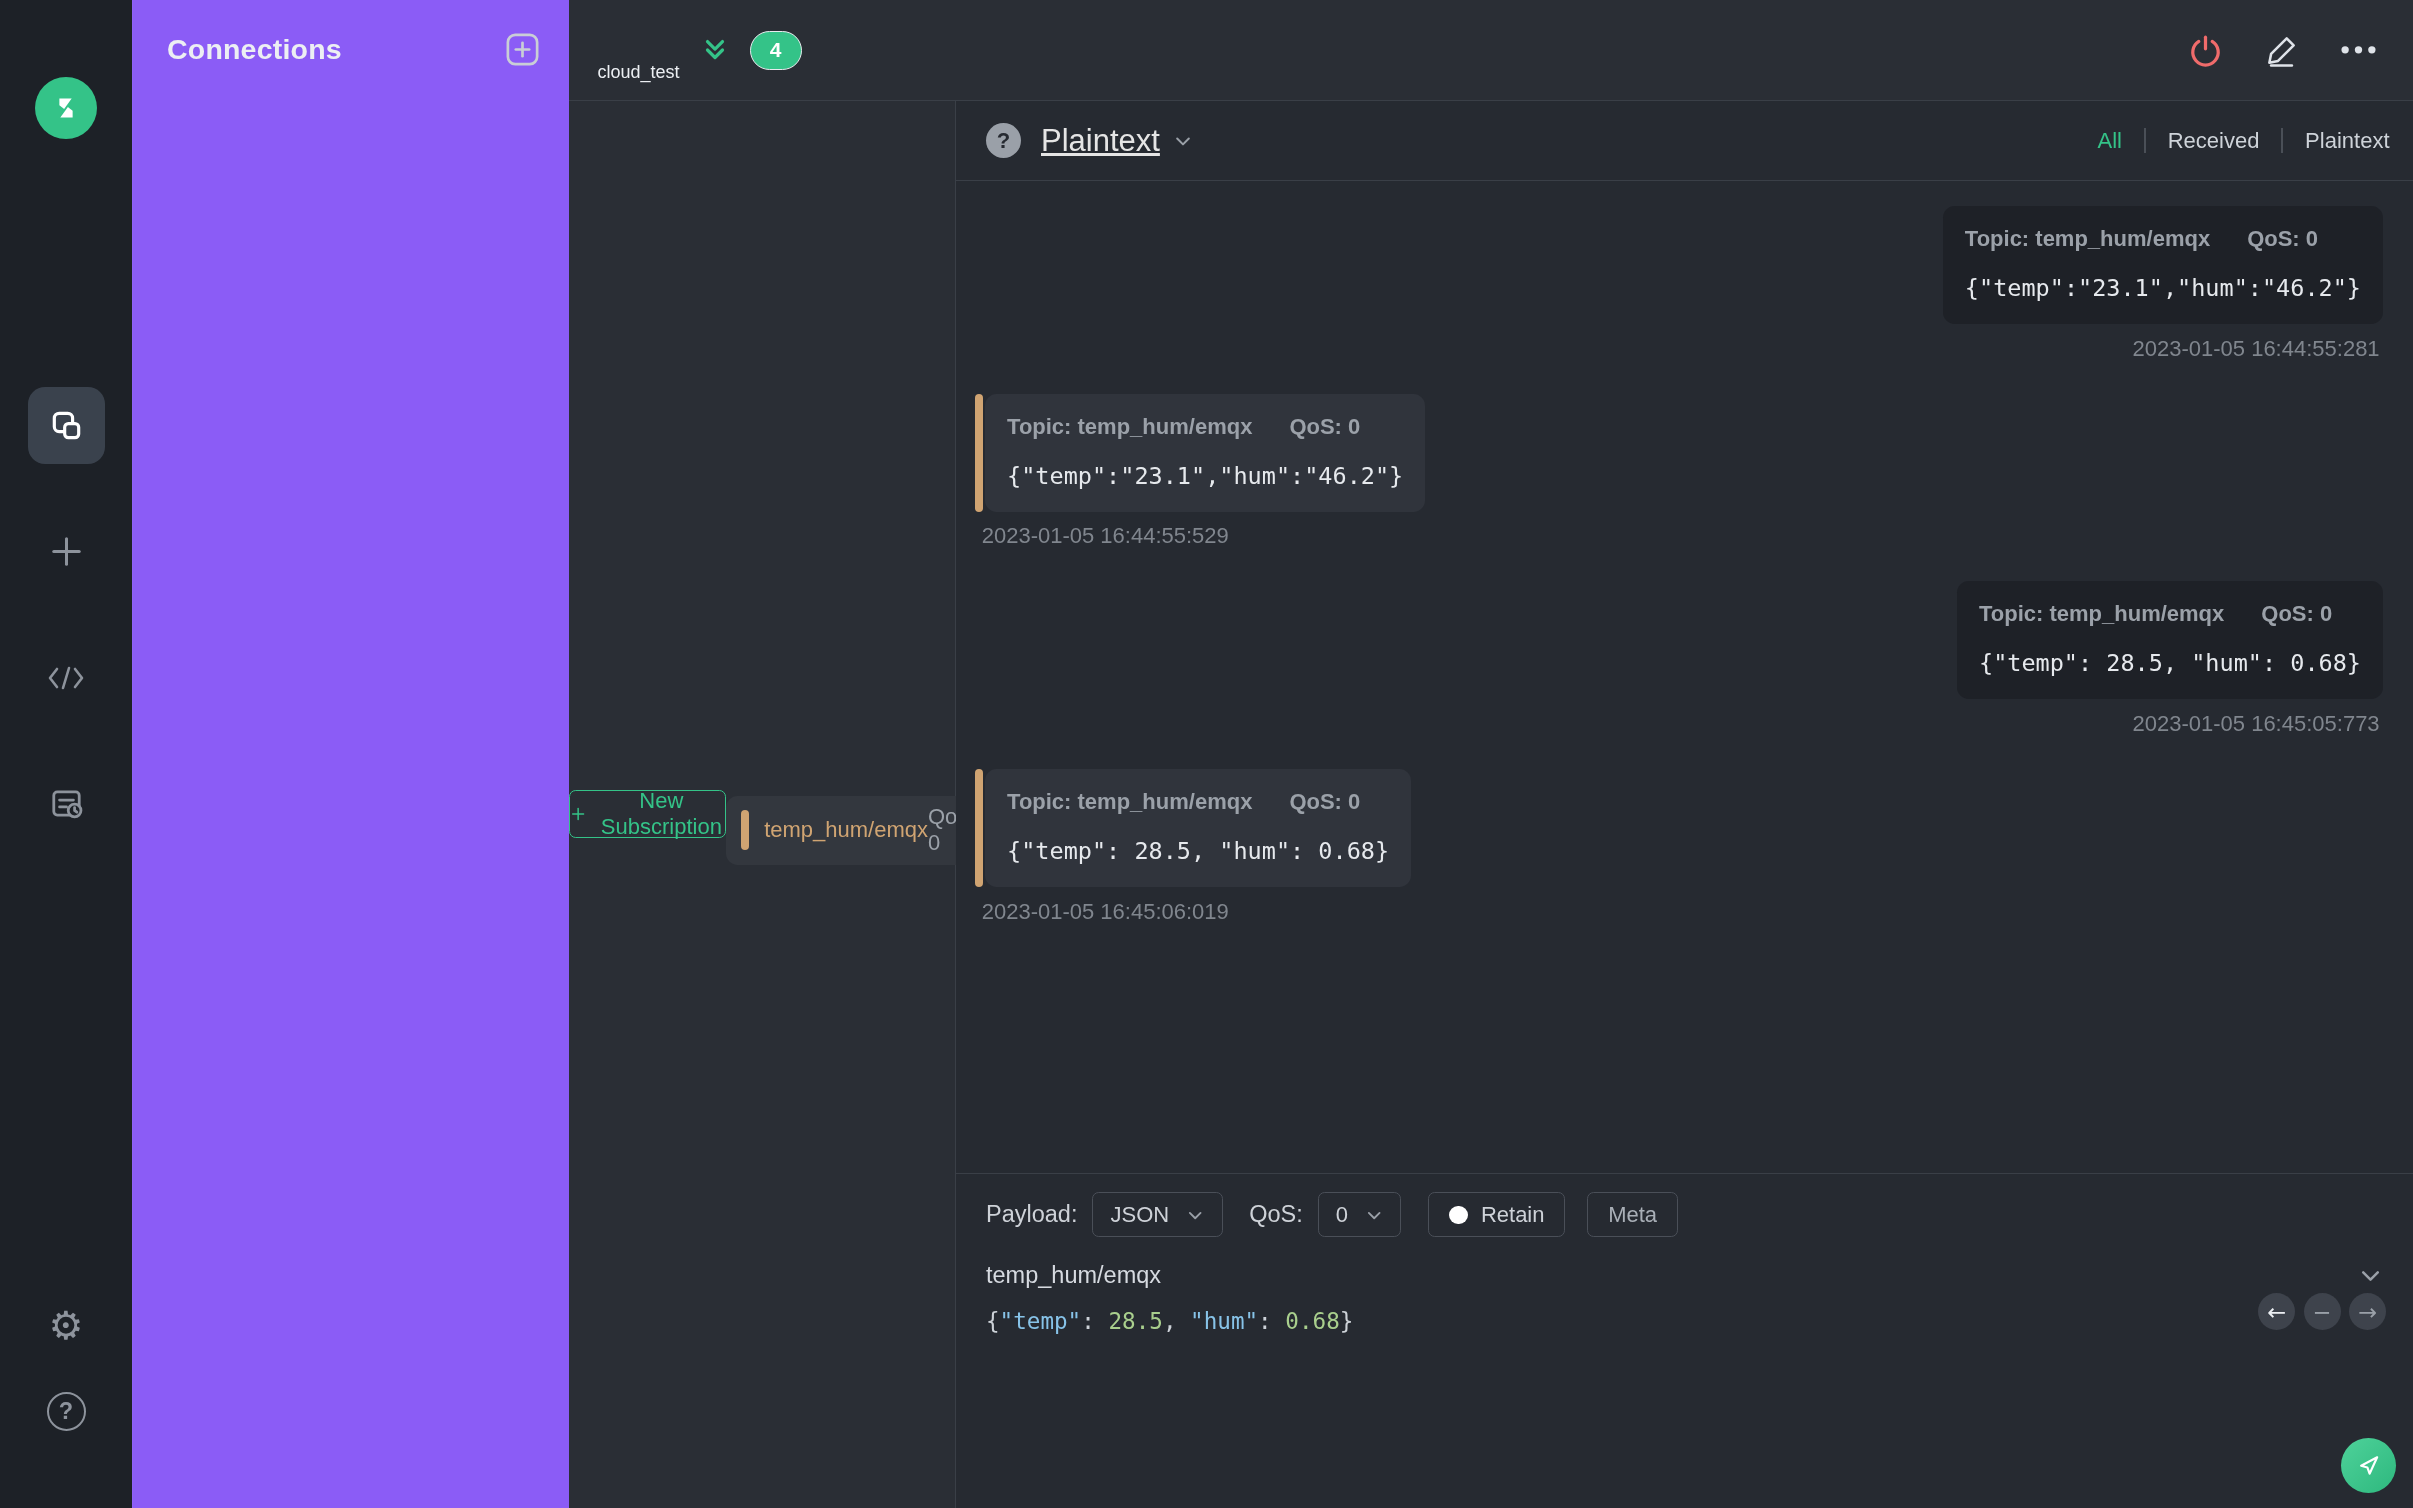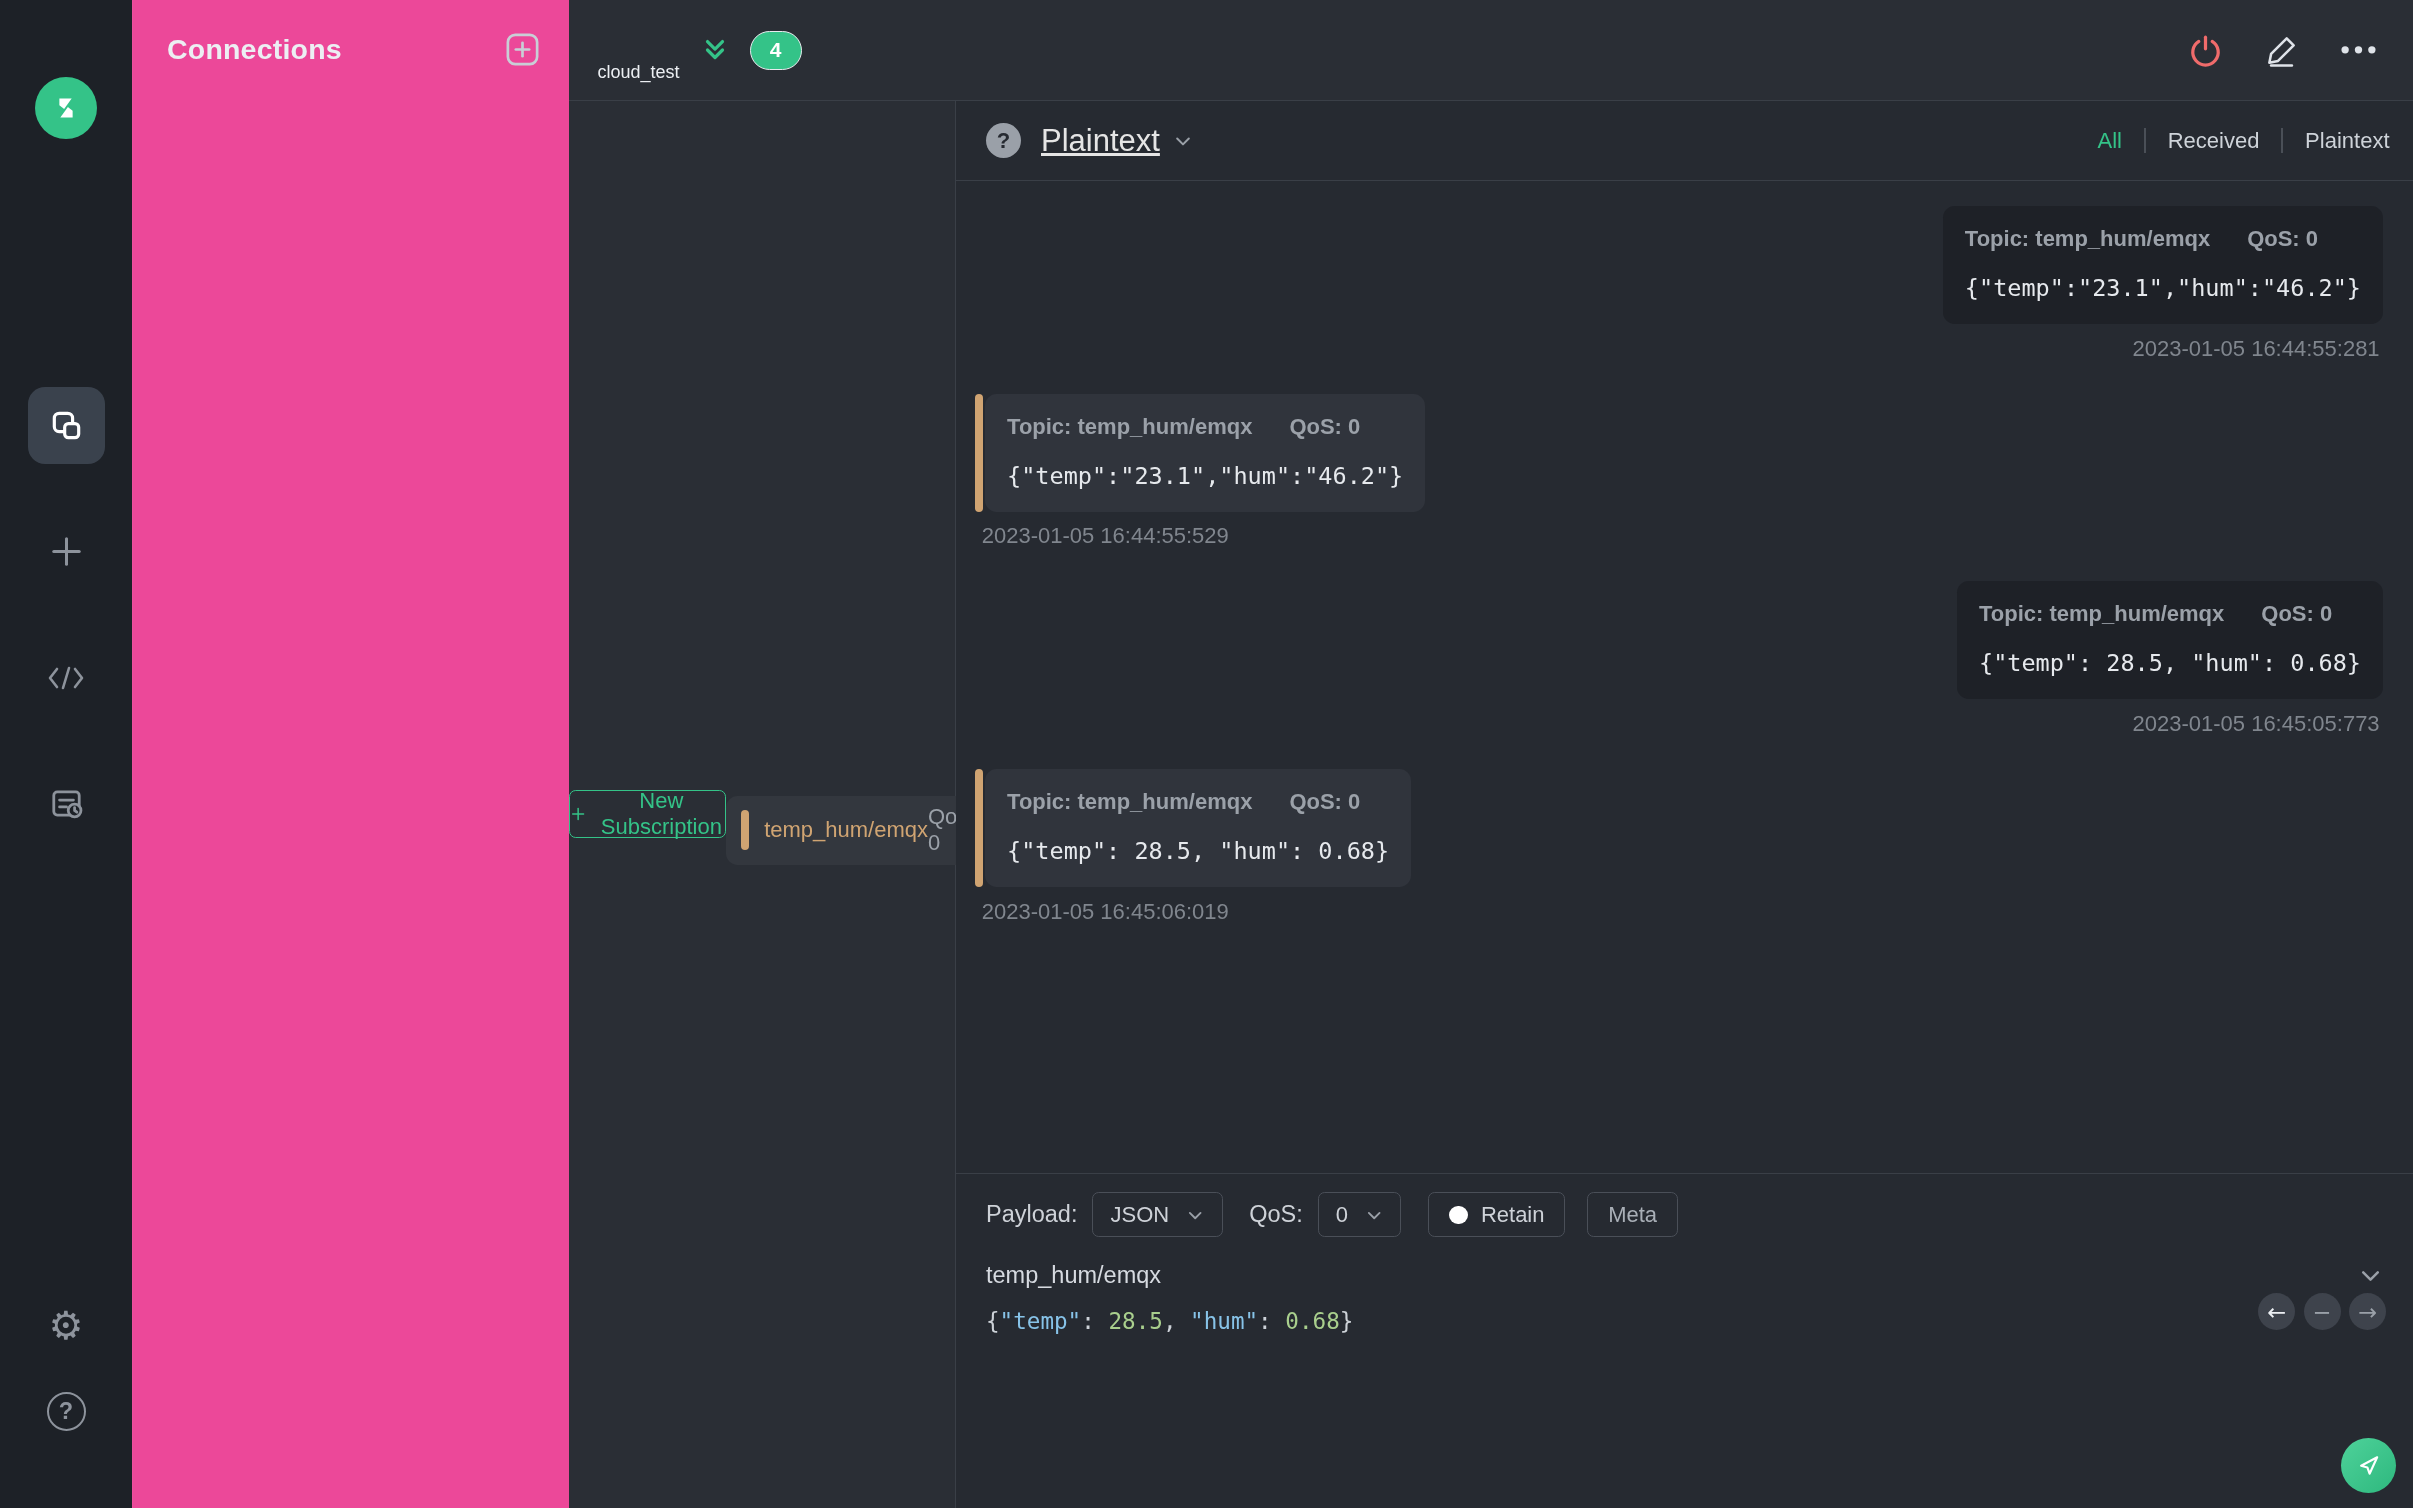--- a/index.html
+++ b/index.html
@@ -10,21 +10,21 @@
   
   .navbar { width:132px; background:#1d2127; display:flex; flex-direction:column; align-items:center; padding:77px 0 0; flex-shrink:0; }
   .logo { width:62px; height:62px; border-radius:50%; background:#34c388; display:flex; align-items:center; justify-content:center; margin-bottom:248px; }
   .nav-item { width:77px; height:77px; border-radius:17px; display:flex; align-items:center; justify-content:center; margin-bottom:49px; cursor:pointer; }
   .nav-item.active { background:#3a424d; }
   .nav-bottom { margin-top:auto; display:flex; flex-direction:column; align-items:center; gap:47px; padding-bottom:77px; }
   .gear-glyph { font-size:39px; color:#8d939c; line-height:1; font-family:"DejaVu Sans", sans-serif; }
   .help-circle { width:39px; height:39px; border:2.5px solid #8d939c; border-radius:50%; color:#8d939c; font-size:23.5px; font-weight:bold; display:flex; align-items:center; justify-content:center; }
 
   
-  .connections { width:437px; background:#ec4899; flex-shrink:0; display:flex; flex-direction:column; border-left:0.8px solid rgba(255,255,255,0.04); }
+  .connections { width:437px; background:#8b5cf6; flex-shrink:0; display:flex; flex-direction:column; border-left:0.8px solid rgba(255,255,255,0.04); }
   .connections-header { height:99px; display:flex; align-items:center; justify-content:space-between; padding:0 27px 0 34px; }
   .connections-title { font-size:28.5px; font-weight:bold; color:#eceff3; letter-spacing:0.2px; }
   .conn-item { margin:3.4px 17px 0 18.4px; height:77px; background:#32363e; border-radius:11.7px; display:flex; align-items:center; padding:0 22px; gap:15px; cursor:pointer; }
   .conn-dot { width:11.7px; height:11.7px; border-radius:50%; background:#34c388; flex-shrink:0; }
   .conn-name { font-size:22.6px; color:#34c388; }
 
   
   .main { flex:1; display:flex; flex-direction:column; background:#2a2e35; min-width:0; }
   .topbar { height:101px; border-bottom:0.8px solid #3a3f47; display:flex; align-items:center; padding:0 35px 0 28.5px; gap:20px; flex-shrink:0; }
   .conn-title { font-size:18px; font-weight:normal; color:#eceff3;margin-top:44px; }

